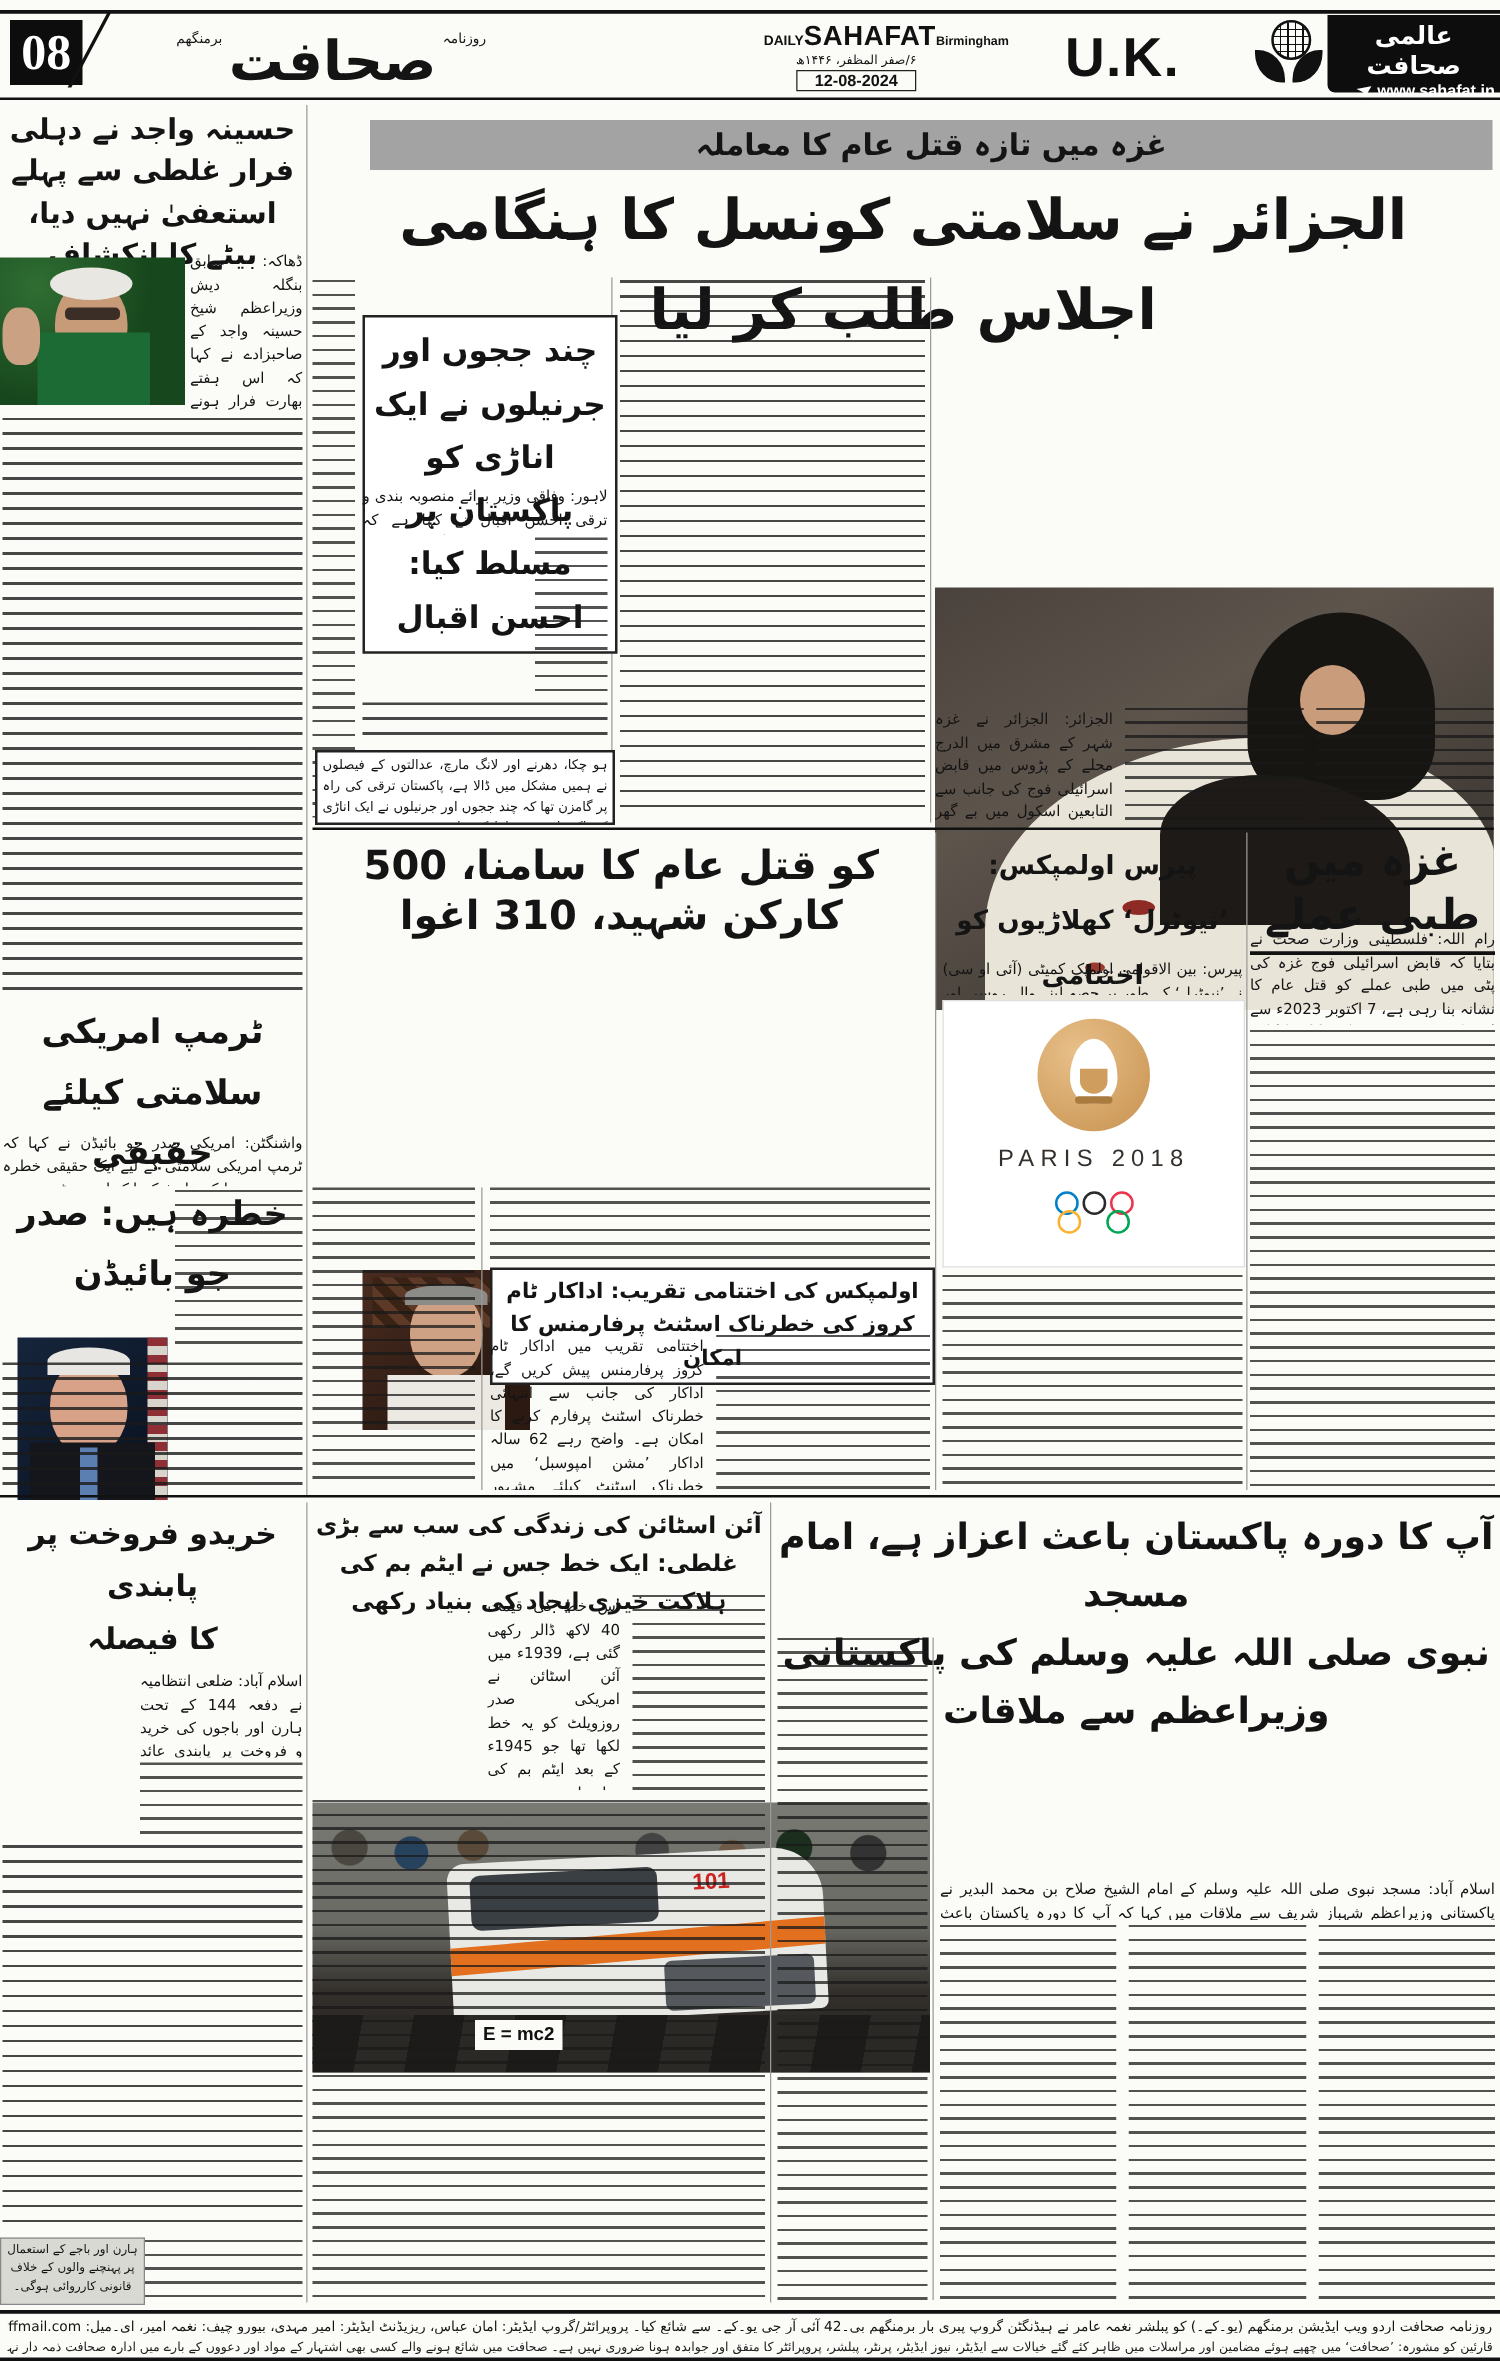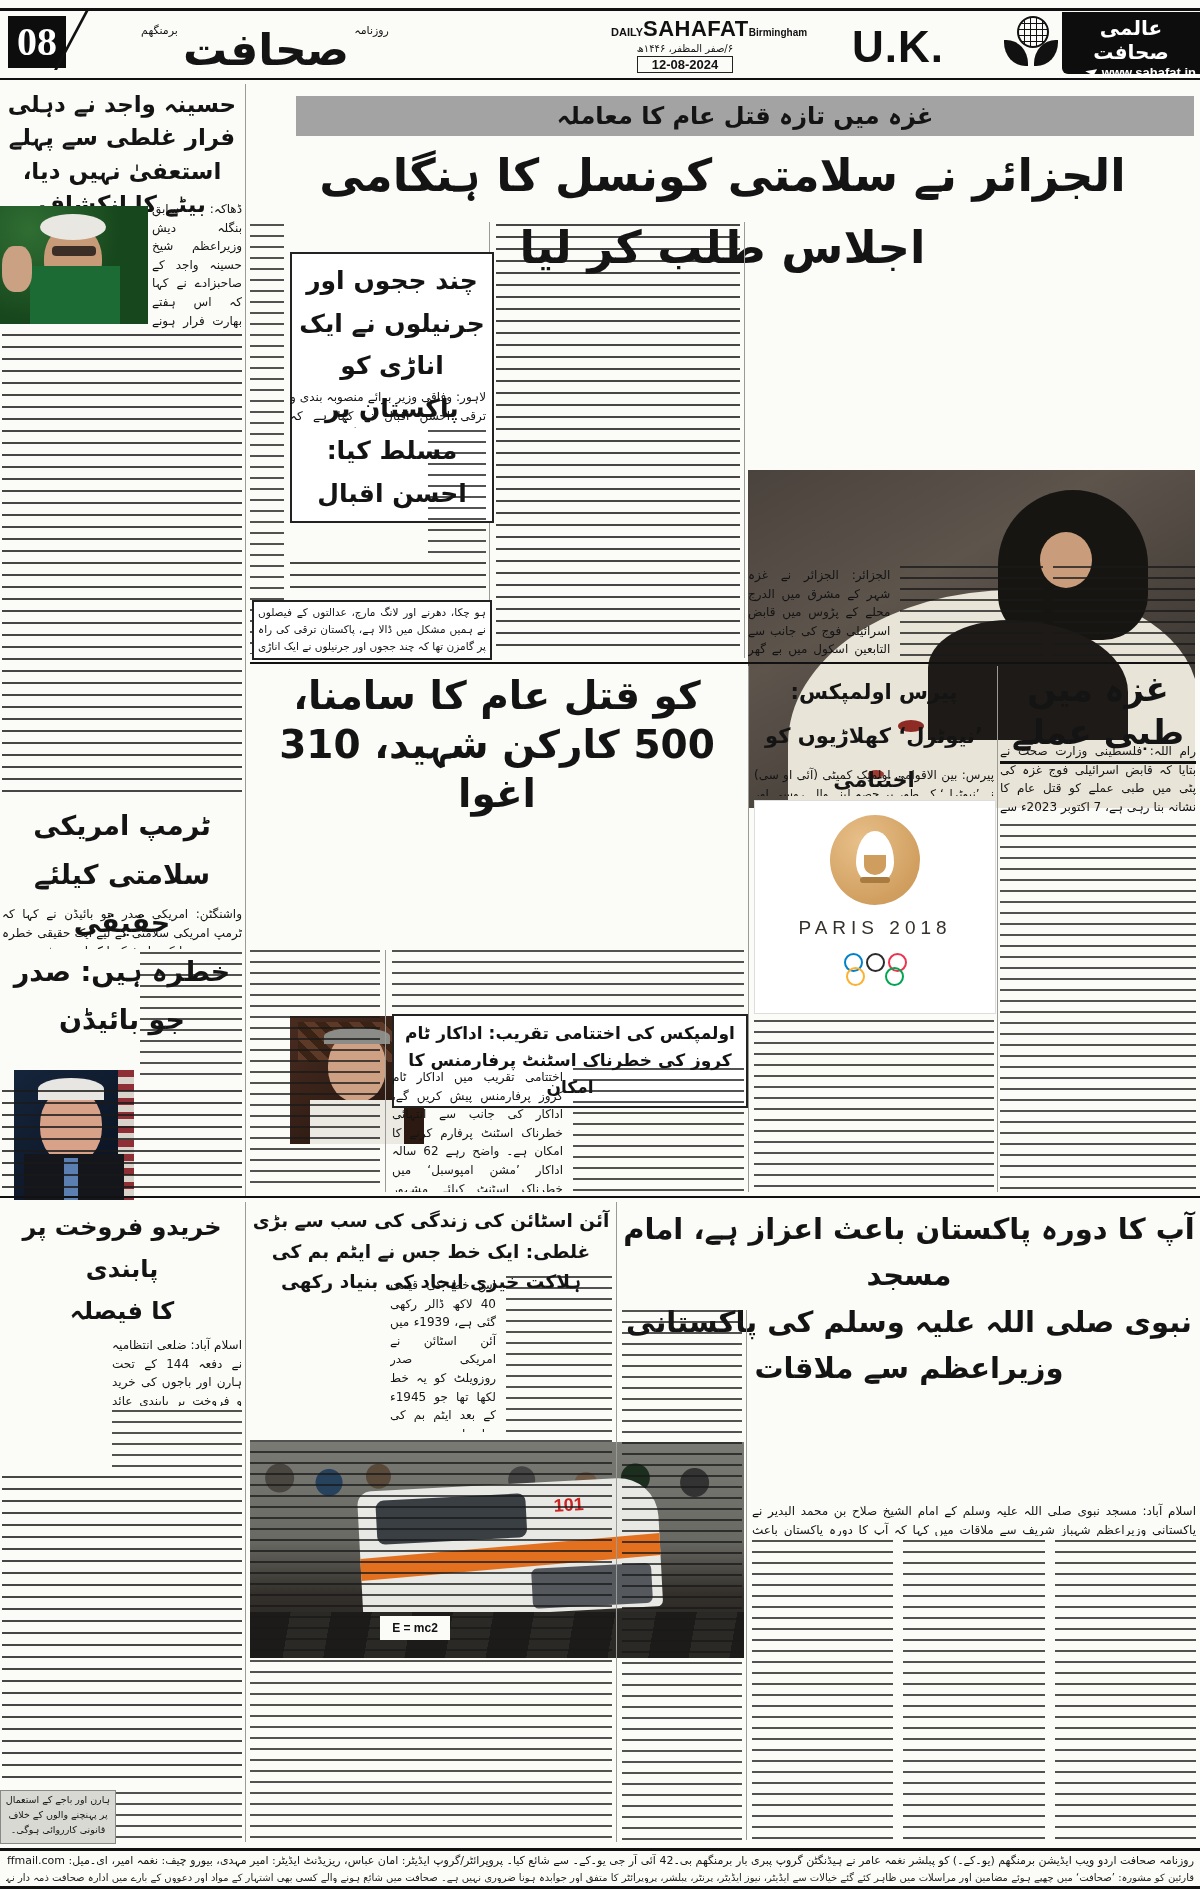--- a/index.html
+++ b/index.html
@@ -125,21 +125,21 @@
     <div class="abs" style="left:38px;top:16px;width:58px;height:70px;background:#cfa184;border-radius:48%;"></div>
     <div class="abs" style="left:34px;top:12px;width:66px;height:16px;background:#8b8b88;border-radius:50% 50% 0 0;"></div>
     <div class="abs" style="left:20px;top:84px;width:94px;height:44px;background:#ece9e2;"></div>
   </div>
   <div class="abs sim fine" style="left:428px;top:430px;width:58px;height:128px;"></div>
   <div class="abs sim" style="left:290px;top:562px;width:196px;height:34px;"></div>
   <div class="abs urdu boxed" style="left:252px;top:600px;width:228px;height:52px;font-size:10.5px;line-height:1.6;text-align:justify;padding:2px 4px;overflow:hidden;">ہو چکا، دھرنے اور لانگ مارچ، عدالتوں کے فیصلوں نے ہمیں مشکل میں ڈالا ہے، پاکستان ترقی کی راہ پر گامزن تھا کہ چند ججوں اور جرنیلوں نے ایک اناڑی کو پاکستان پر مسلط کر دیا۔</div>
 
   <div class="abs rule-h" style="left:250px;top:662px;width:945px;height:2px;"></div>
   <div class="abs urdu hl" style="left:1000px;top:668px;width:196px;font-size:34px;border-bottom:3px solid #111;padding-bottom:8px;">غزہ میں طبی عملے</div>
-  <div class="abs urdu hl" style="left:250px;top:672px;width:494px;font-size:39px;">کو قتل عام کا سامنا، 500 کارکن شہید، 310 اغوا</div>
+  <div class="abs urdu hl" style="left:250px;top:672px;width:494px;font-size:32px;">کو قتل عام کا سامنا، 500 کارکن شہید، 310 اغوا</div>
 
   <div class="abs urdu lede" style="left:1000px;top:742px;width:196px;height:78px;overflow:hidden;">رام اللہ: فلسطینی وزارت صحت نے بتایا کہ قابض اسرائیلی فوج غزہ کی پٹی میں طبی عملے کو قتل عام کا نشانہ بنا رہی ہے، 7 اکتوبر 2023ء سے اب تک شعبہ صحت کے 500 کارکن شہید جبکہ 310 کو اغوا کیا جا چکا ہے، 130 ایمبولینسیں تباہ اور 340 حملے رجسٹرڈ ہوئے۔</div>
   <div class="abs sim fine" style="left:1000px;top:824px;width:196px;height:368px;"></div>
 
   <div class="abs rule-v" style="left:997px;top:666px;height:526px;"></div>
   <div class="abs rule-v" style="left:748px;top:666px;height:526px;"></div>
   <div class="abs urdu hl" style="left:754px;top:670px;width:240px;font-size:21px;line-height:2.1;">
     <div>پیرس اولمپکس: ’نیوٹرل‘ کھلاڑیوں کو اختتامی</div>
     <div>تقریب میں شرکت کرنے کی اجازت</div>
   </div>
@@ -204,21 +204,21 @@
   <div class="abs sim fine" style="left:116px;top:1792px;width:126px;height:48px;"></div>
 
   <div class="abs rule-v" style="left:616px;top:1202px;height:640px;"></div>
   <div class="abs urdu hl" style="left:250px;top:1206px;width:362px;font-size:18.5px;line-height:1.65;">آئن اسٹائن کی زندگی کی سب سے بڑی غلطی: ایک خط جس نے ایٹم بم کی ہلاکت خیزی ایجاد کی بنیاد رکھی</div>
 
   <div class="abs urdu lede cols" style="left:390px;top:1276px;width:222px;height:156px;overflow:hidden;">
     <div class="sim fine"></div>
     <div>اس خط کی قیمت 40 لاکھ ڈالر رکھی گئی ہے، 1939ء میں آئن اسٹائن نے امریکی صدر روزویلٹ کو یہ خط لکھا تھا جو 1945ء کے بعد ایٹم بم کی بنیاد بنا۔</div>
   </div>
   <div class="abs sim fine" style="left:250px;top:1440px;width:362px;height:400px;"></div>
-  <div class="abs" style="left:380px;top:1616px;width:70px;height:24px;background:#fbfbf8;font-weight:bold;font-size:12px;text-align:center;line-height:24px;">E = mc2</div>
+  <div class="abs" style="left:380px;top:1616px;width:70px;height:24px;background:#fbfbf8;font-weight:bold;font-size:15px;text-align:center;line-height:24px;">E = mc2</div>
 
   <div class="abs urdu hl" style="left:622px;top:1206px;width:574px;font-size:29px;line-height:1.6;">
     <div>آپ کا دورہ پاکستان باعث اعزاز ہے، امام مسجد</div>
     <div>نبوی صلی اللہ علیہ وسلم کی پاکستانی وزیراعظم سے ملاقات</div>
   </div>
   <div class="abs sim fine" style="left:622px;top:1310px;width:120px;height:530px;"></div>
   <div class="abs rule-v" style="left:746px;top:1310px;height:530px;"></div>
 
   <div class="abs urdu lede" style="left:752px;top:1502px;width:444px;height:34px;overflow:hidden;">اسلام آباد: مسجد نبوی صلی اللہ علیہ وسلم کے امام الشیخ صلاح بن محمد البدیر نے پاکستانی وزیراعظم شہباز شریف سے ملاقات میں کہا کہ آپ کا دورہ پاکستان باعث اعزاز ہے۔</div>
   <div class="abs cols" style="left:752px;top:1540px;width:444px;height:300px;">

